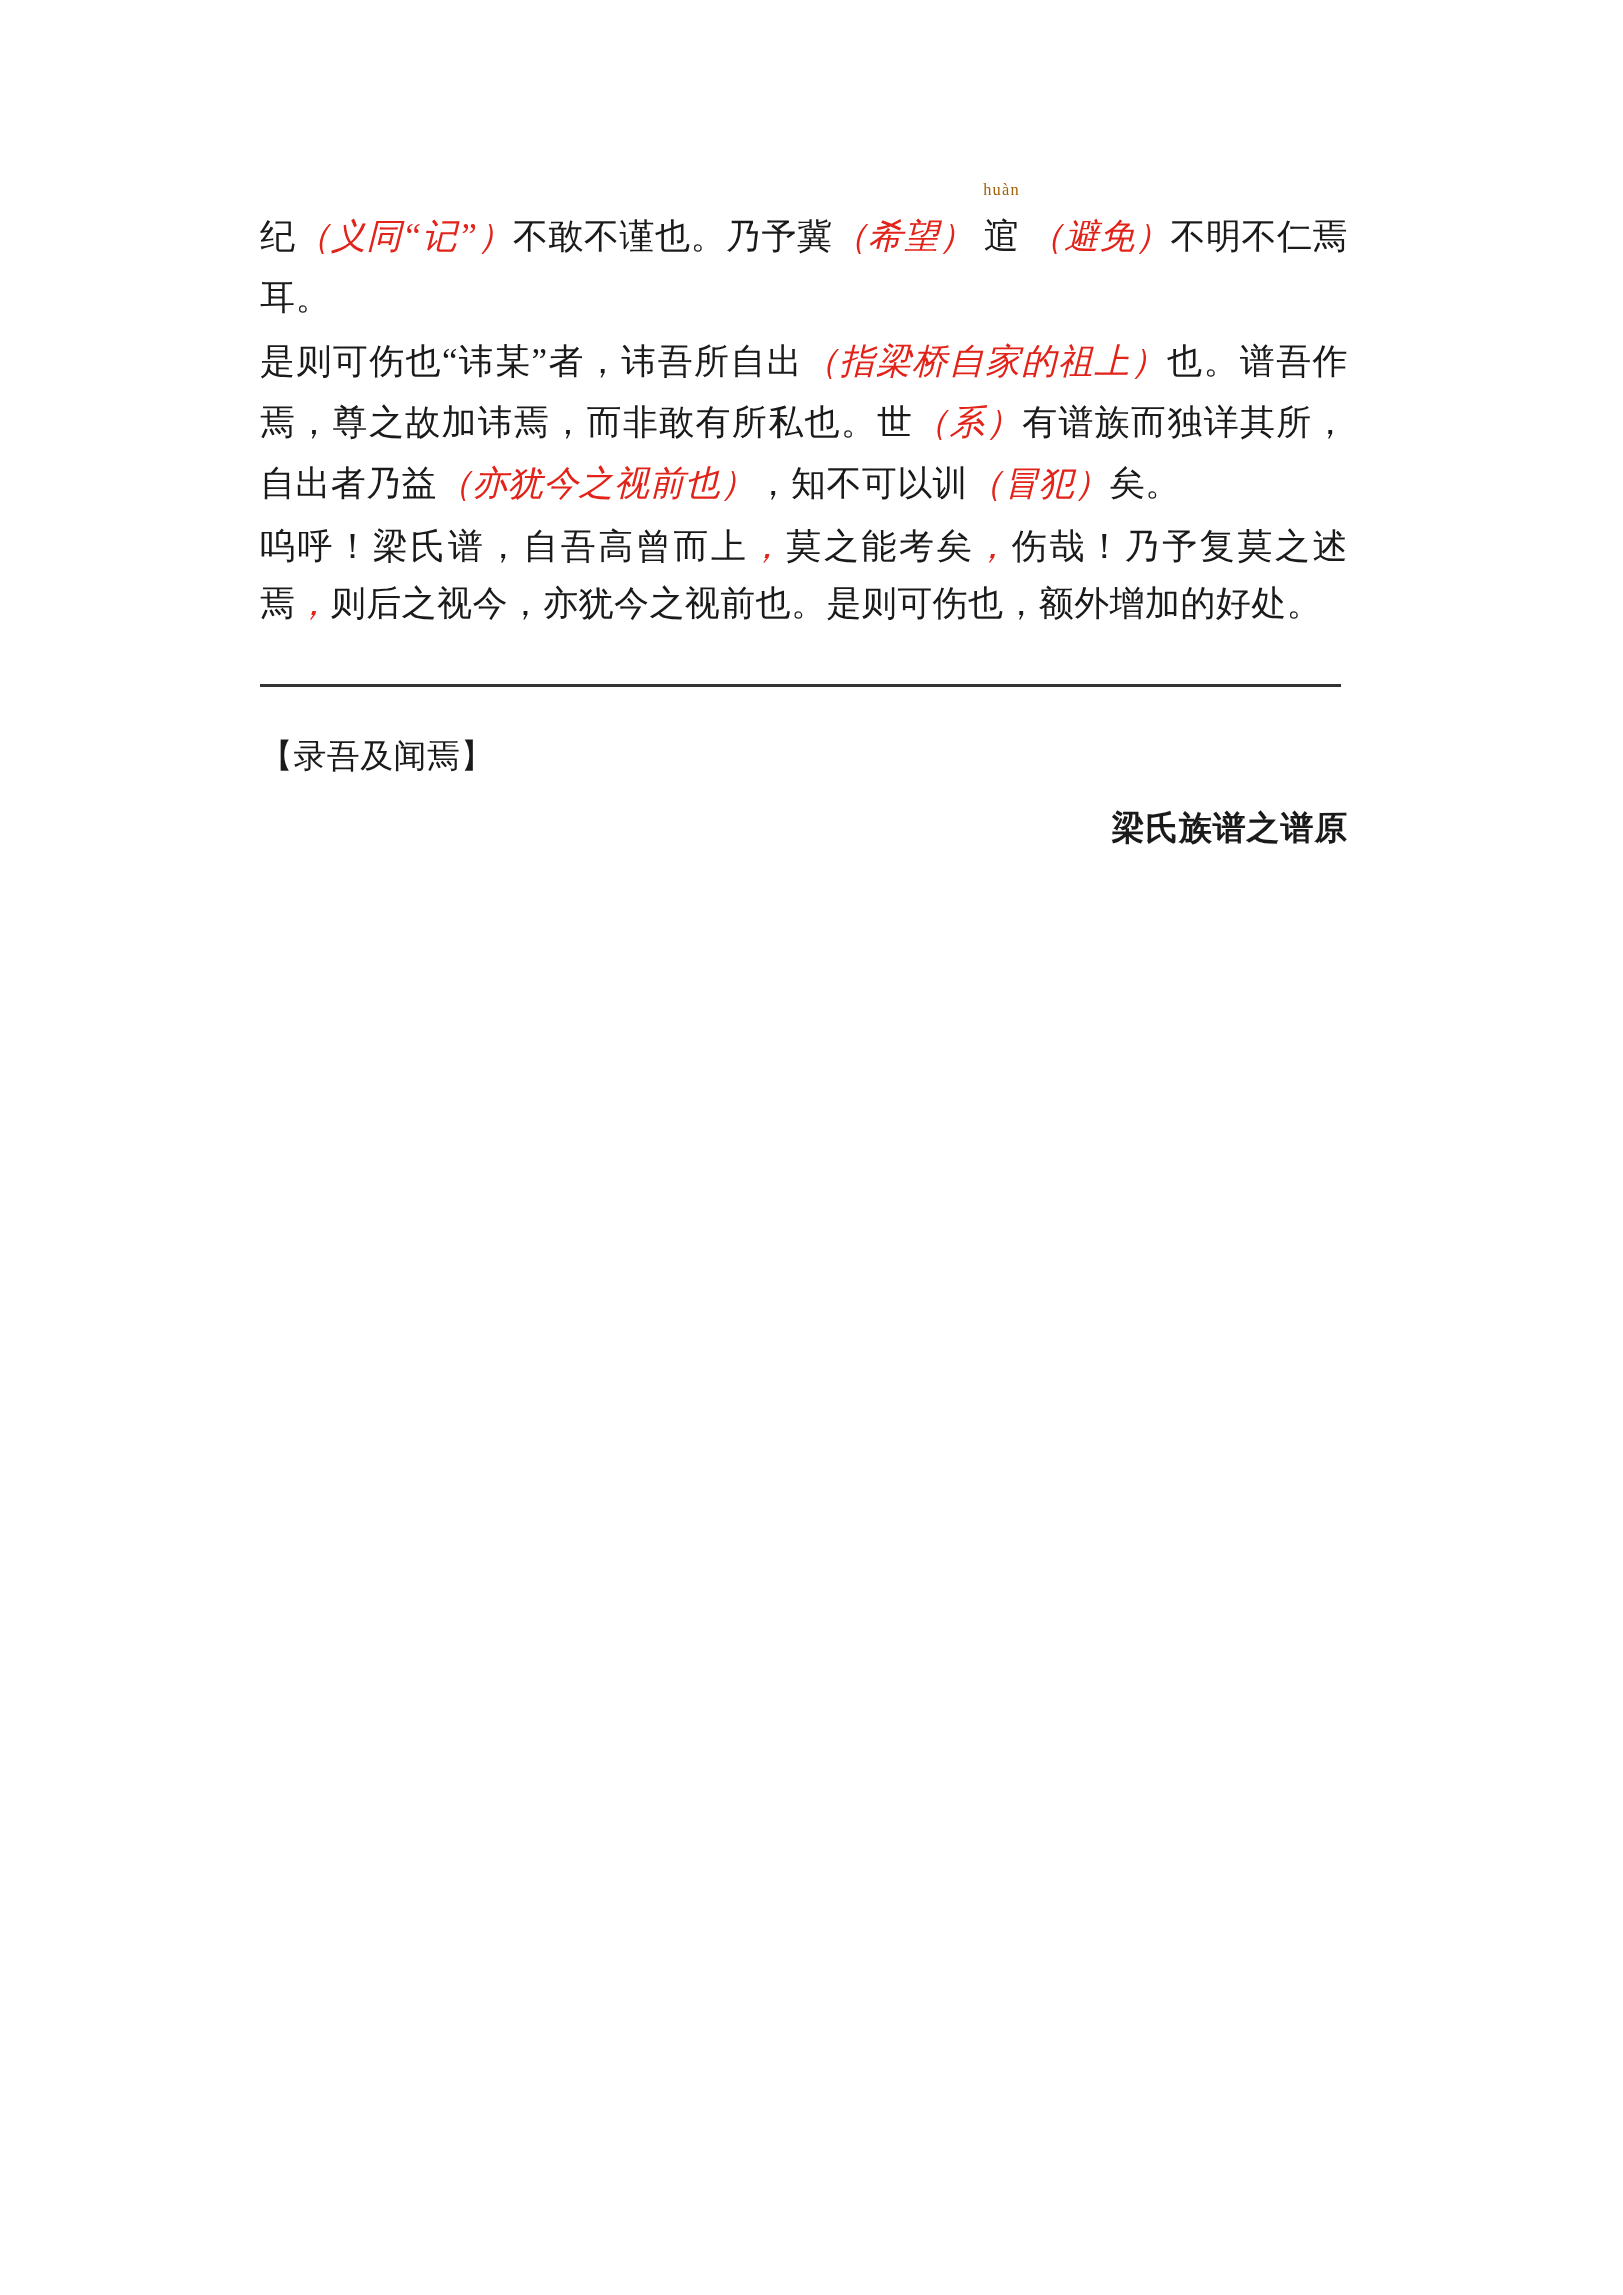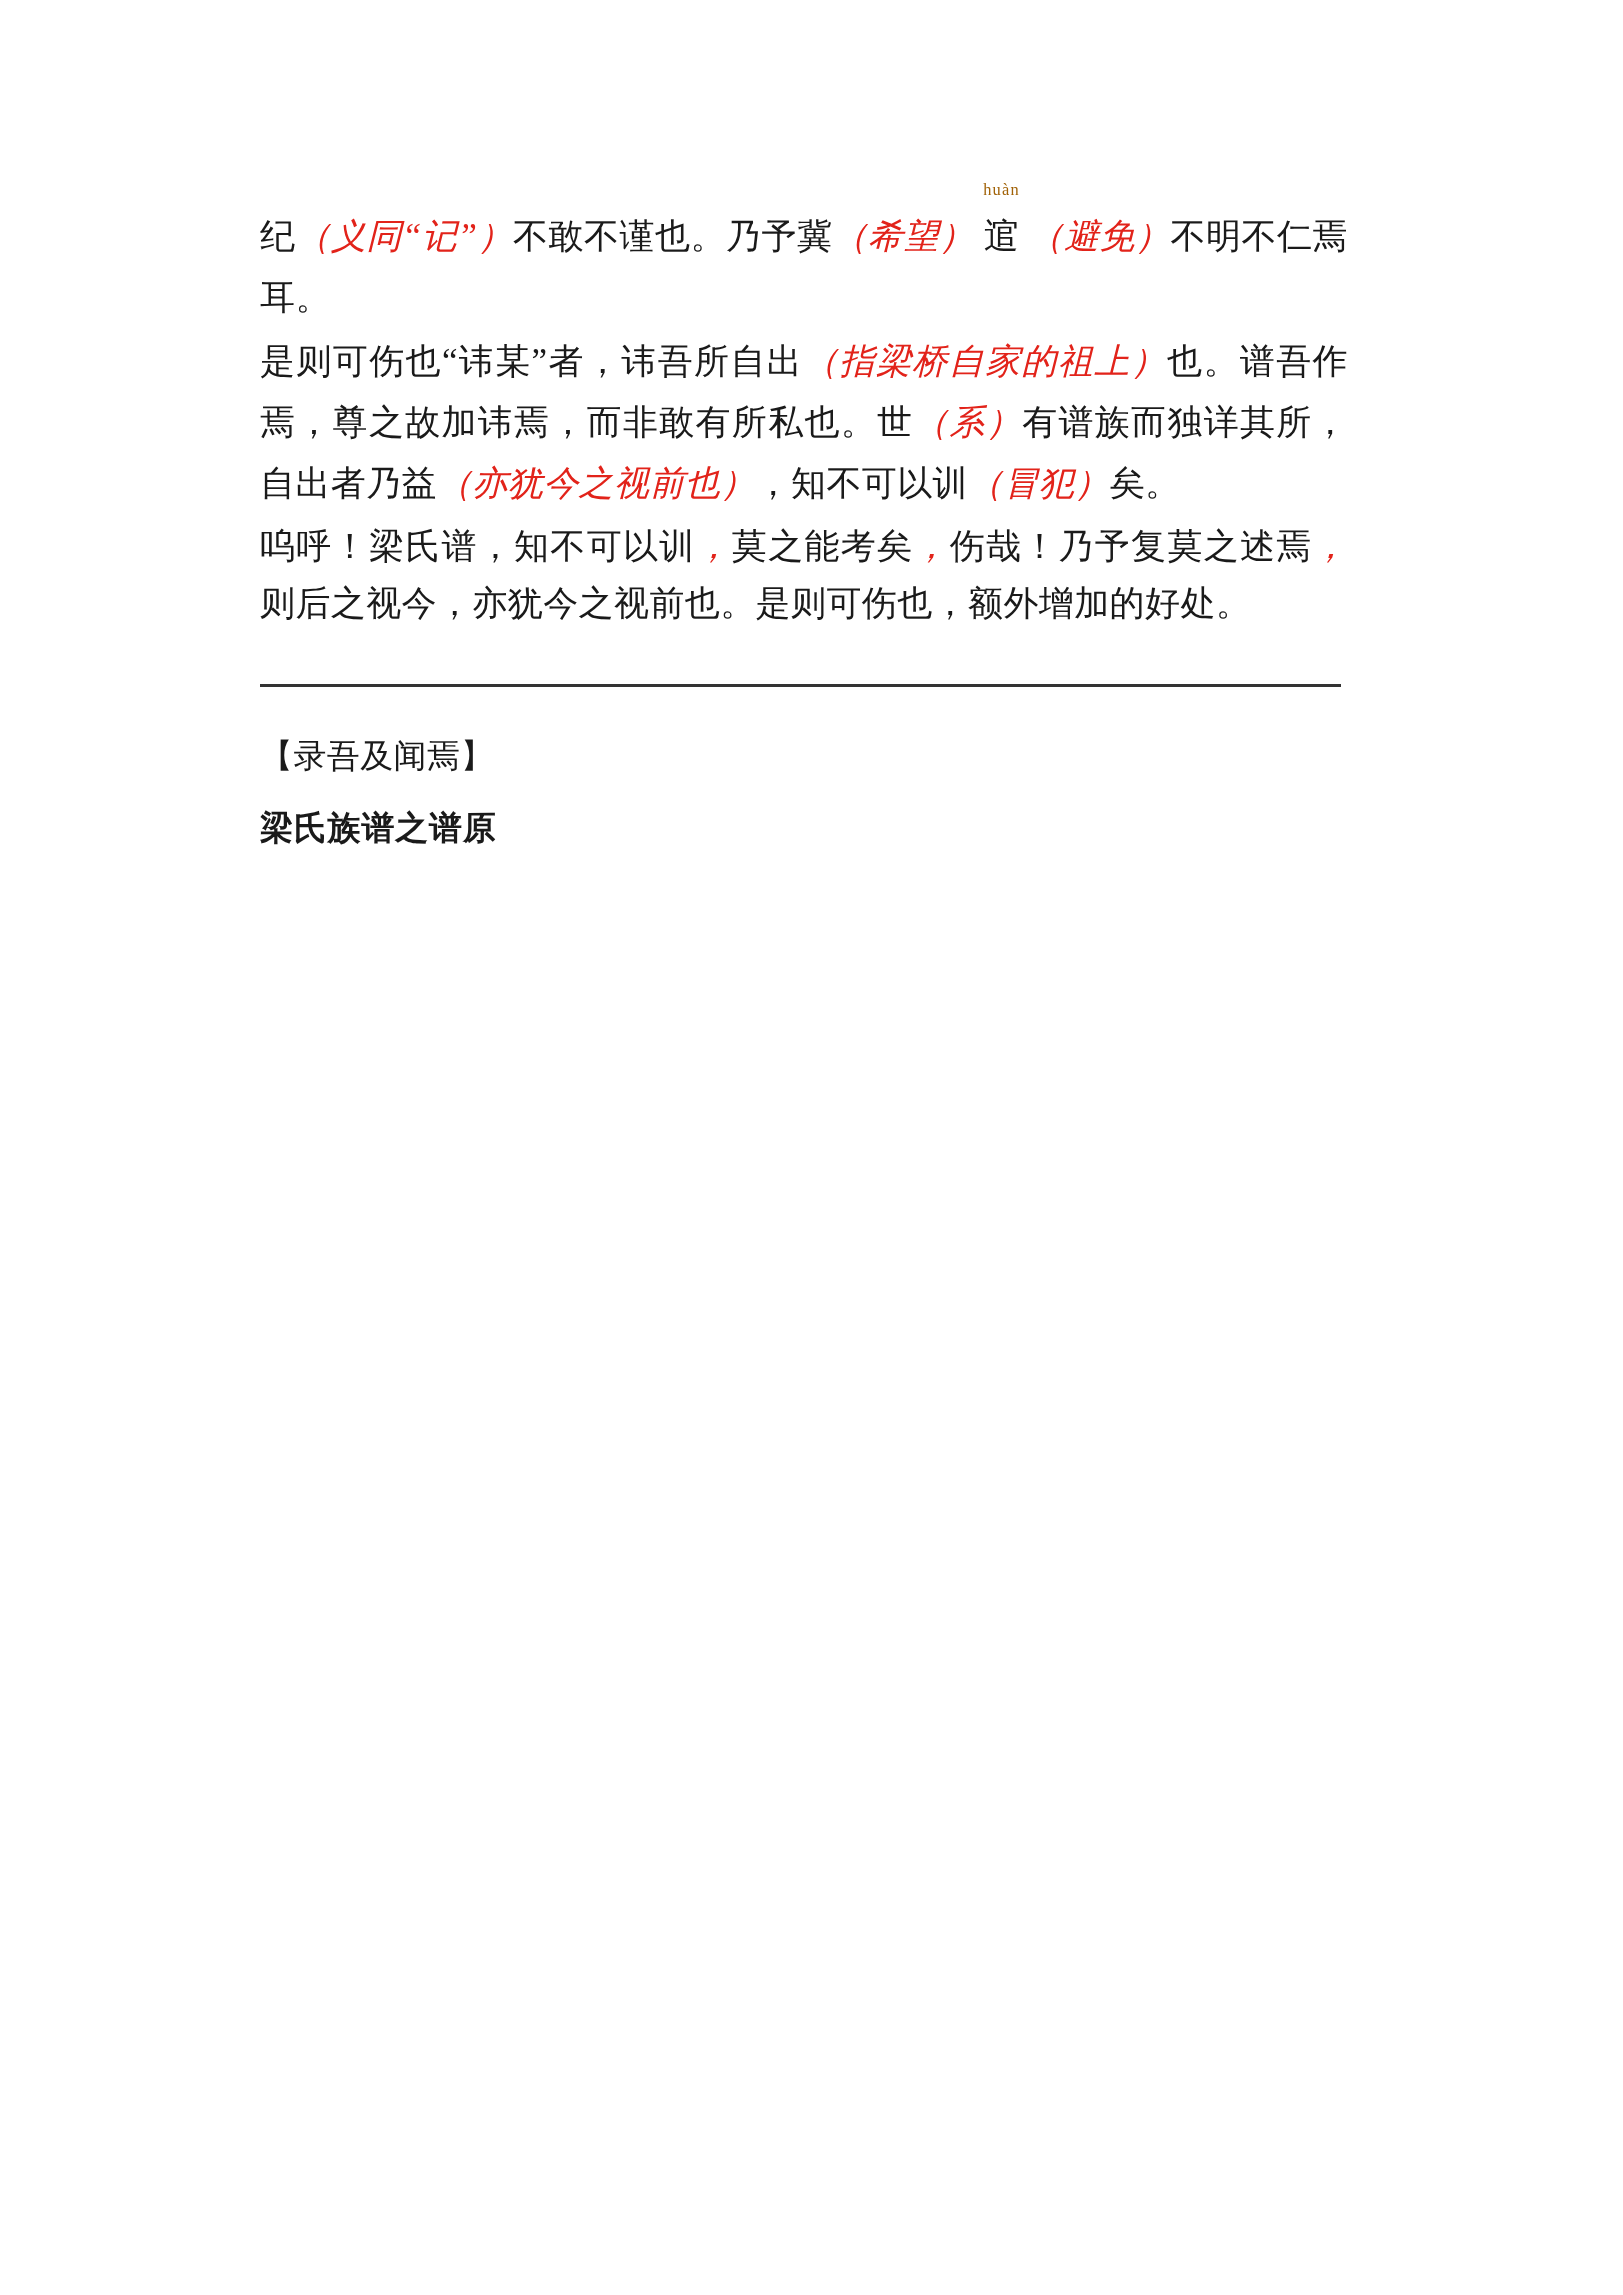--- a/index.html
+++ b/index.html
@@ -74,21 +74,21 @@
   .trans-label {
     font-size: 33px;
     line-height: 52px;
     margin: 0 0 6.5px 0;
     color: #1a1a1a;
     letter-spacing: 0.4px;
   }
   .trans-title {
     font-size: 33px;
     line-height: 62px;
-    text-align: left;
+    text-align: right;
     margin: 14.7px 0 4.9px 0;
     color: #1a1a1a;
     letter-spacing: 0.8px;
   }
   .trans-para {
     font-size: 34px;
     line-height: 70px;
     text-align: justify;
     text-justify: inter-ideograph;
     margin: 0;
@@ -107,21 +107,21 @@
     <p class="classic-para">
       <span>纪</span><span class="red">（义同“记”）</span><span>不敢不谨也。乃予冀</span><span class="red">（希望）</span><span> </span><span class="ruby-wrap"><span class="pinyin">huàn</span><span>逭</span></span><span> </span><span class="red">（避免）</span><span>不明不仁焉耳。</span>
     </p>
 
     <p class="classic-para">
       <span>是则可伤也“讳某”者，讳吾所自出</span><span class="red">（指梁桥自家的祖上）</span><span>也。谱吾作焉，尊之故加讳焉，而非敢有所私也。世</span><span class="red">（系）</span><span>有谱族而独详其所，自出者乃益</span><span class="red">（亦犹今之视前也）</span><span>，知不可以训</span><span class="red">（冒犯）</span><span>矣。</span>
     </p>
 
 
     <p class="classic-para tight">
-      <span>呜呼！梁氏谱，知不可以训</span><span class="red">，</span><span>莫之能考矣</span><span class="red">，</span><span>伤哉！乃予复莫之述焉</span><span class="red">，</span><span>则后之视今，亦犹今之视前也。是则可伤也，额外增加的好处。</span>
+      <span>呜呼！梁氏谱，自吾高曾而上</span><span class="red">，</span><span>莫之能考矣</span><span class="red">，</span><span>伤哉！乃予复莫之述焉</span><span class="red">，</span><span>则后之视今，亦犹今之视前也。是则可伤也，额外增加的好处。</span>
     </p>
 
   </div>
 
   <hr class="divider">
 
   <div class="trans-section">
 
     <p class="trans-label">【录吾及闻焉】</p>
 

